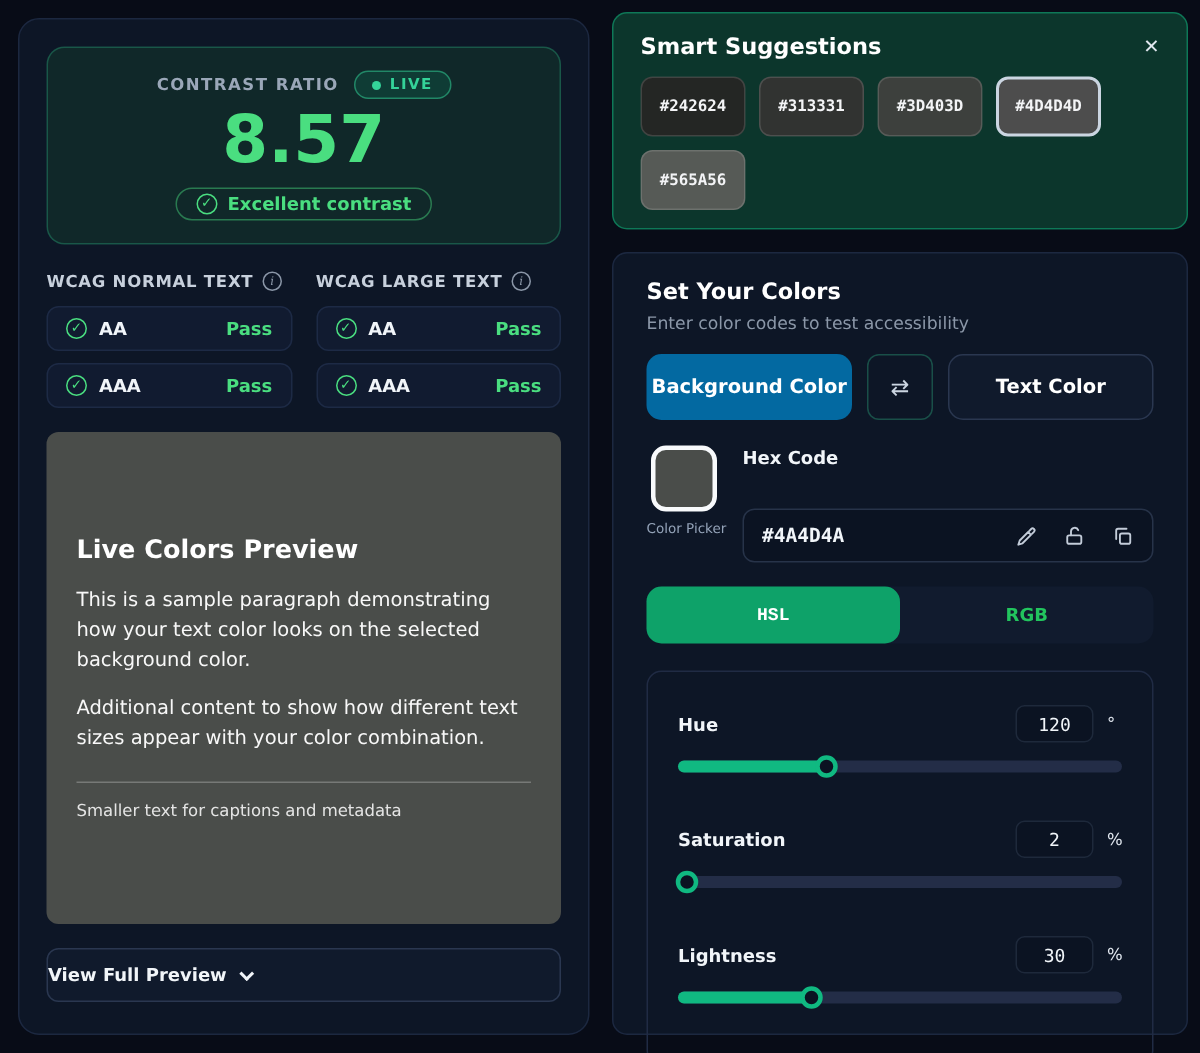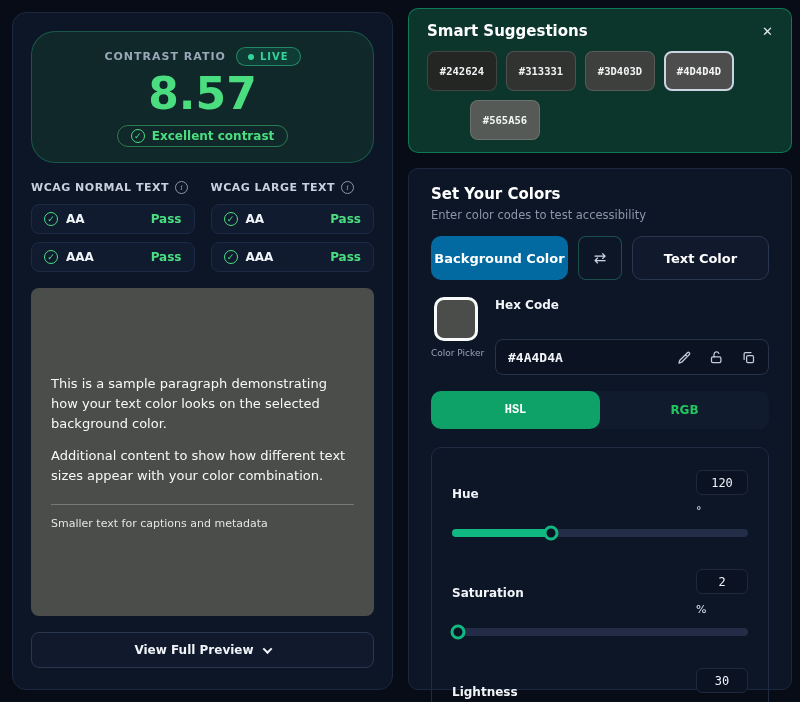--- a/index.html
+++ b/index.html
@@ -13,21 +13,21 @@
   }
   .mono { font-family:"DejaVu Sans Mono", monospace; }
 
   
   .left-panel{
     position:absolute; left:12px; top:12px; width:381px; height:678px;
     background:#0D1626; border:1px solid #1C2840; border-radius:14px;
     padding:18px;
   }
   .contrast-card{
-    height:132px; border-radius:24px;
+    height:132px; border-radius:12px;
     background:#102829; border:1px solid rgba(52,211,153,0.28);
     display:flex; flex-direction:column; align-items:center; justify-content:center;
   }
   .contrast-header{ display:flex; align-items:center; gap:10px; }
   .contrast-ratio-label{ font-size:11px; font-weight:bold; letter-spacing:1px; color:#9AA7B8; }
   .live-badge{
     display:flex; align-items:center; gap:6px;
     background:rgba(16,185,129,0.14); border:1px solid rgba(52,211,153,0.5);
     border-radius:999px; padding:3px 11px;
   }
@@ -66,21 +66,21 @@
     padding:0 20px; color:#FFFFFF;
   }
   .preview-title{ font-size:17px; font-weight:bold; margin-bottom:14px; }
   .preview-p{ font-size:13px; line-height:1.55; color:rgba(255,255,255,0.96); margin-bottom:12px; }
   .preview-divider{ border:none; border-top:1px solid rgba(255,255,255,0.25); margin:6px 0 12px; }
   .preview-caption{ font-size:11px; color:rgba(255,255,255,0.85); }
   .view-full-btn{
     margin-top:16px; height:36px; width:100%;
     background:#101A2C; border:1px solid #2A3750; border-radius:8px;
     color:#F1F5F9; font-size:12px; font-weight:bold;
-    display:flex; align-items:center; justify-content:center; gap:10px; cursor:pointer;
+    display:flex; align-items:center; gap:10px; cursor:pointer;
     font-family:"DejaVu Sans", sans-serif;
   }
   .chevron-down{
     width:7px; height:7px; border-right:2px solid #F1F5F9; border-bottom:2px solid #F1F5F9;
     transform:rotate(45deg) translate(-1px,-1px);
   }
 
   
   .suggestions-panel{
     position:absolute; left:408px; top:8px; width:384px; height:145px;
@@ -149,21 +149,21 @@
     font-size:12px; font-weight:bold; cursor:pointer; border-radius:10px;
     font-family:"DejaVu Sans", sans-serif;
   }
   .tab.active{ background:#0EA269; color:#FFFFFF;font-family:Liberation Mono, monospace; }
   .sliders-card{
     margin-top:18px; border:1px solid #202B44; border-radius:10px; padding:22px 20px 8px;
   }
   .slider-group{ margin-bottom:32px; }
   .slider-label-row{ display:flex; align-items:center; justify-content:space-between; margin-bottom:12px; }
   .slider-label{ font-size:12px; font-weight:bold; color:#F1F5F9; }
-  .slider-value-wrap{ display:flex; align-items:flex-start; gap:9px;flex-direction:column; }
+  .slider-value-wrap{ display:flex; align-items:center; gap:9px; }
   .slider-value-box{
     width:52px; height:25px; background:#0B1322; border:1px solid #1E293B; border-radius:6px;
     display:flex; align-items:center; justify-content:center;
     font-family:"DejaVu Sans Mono", monospace; font-size:12px; color:#F1F5F9;
   }
   .slider-unit{ font-size:11px; color:#E2E8F0; width:10px; }
   .slider-track{
     position:relative; height:8px; background:#232D47; border-radius:4px; cursor:pointer;
   }
   .slider-fill{ position:absolute; left:0; top:0; height:100%; background:#10B981; border-radius:4px; }
@@ -222,20 +222,21 @@
       </div>
       <div class="wcag-row">
         <span class="check-circle">✓</span>
         <span class="wcag-level">AAA</span>
         <span class="pass-label">Pass</span>
       </div>
     </div>
   </div>
 
   <div class="live-preview" style="background: rgb(74, 77, 74);">
+    <div class="preview-title">Live Colors Preview</div>
     <p class="preview-p">This is a sample paragraph demonstrating how your text color looks on the selected background color.</p>
     <p class="preview-p">Additional content to show how different text sizes appear with your color combination.</p>
     <hr class="preview-divider">
     <div class="preview-caption">Smaller text for captions and metadata</div>
   </div>
 
   <button class="view-full-btn">
     <span>View Full Preview</span>
     <span class="chevron-down"></span>
   </button>
@@ -244,21 +245,21 @@
 <div class="suggestions-panel">
   <div class="suggestions-header">
     <span class="suggestions-title">Smart Suggestions</span>
     <span class="close-button">✕</span>
   </div>
   <div class="chips">
     <div class="chip mono" style="background: rgb(36, 38, 36);">#242624</div>
     <div class="chip mono" style="background: rgb(49, 51, 49);">#313331</div>
     <div class="chip mono" style="background: rgb(61, 64, 61);">#3D403D</div>
     <div class="chip mono selected" style="background: rgb(77, 77, 77);">#4D4D4D</div>
-    <div class="chip mono" style="background: rgb(86, 90, 86); margin-left: 43px;">#565A56</div>
+    <div class="chip mono" style="background: rgb(86, 90, 86);">#565A56</div>
   </div>
 </div>
 
 <div class="colors-panel">
   <div class="colors-title">Set Your Colors</div>
   <div class="colors-subtitle">Enter color codes to test accessibility</div>
 
   <div class="mode-row">
     <button class="bg-color-btn">Background Color</button>
     <button class="swap-btn">

